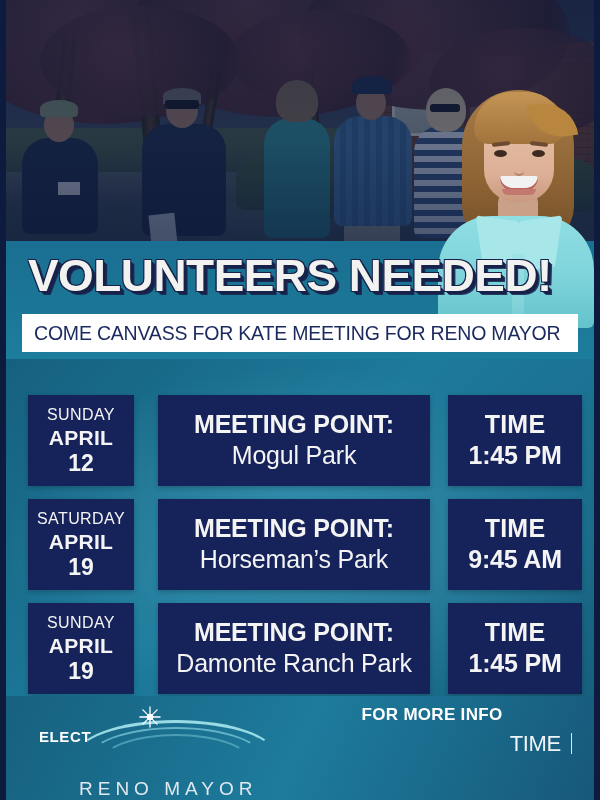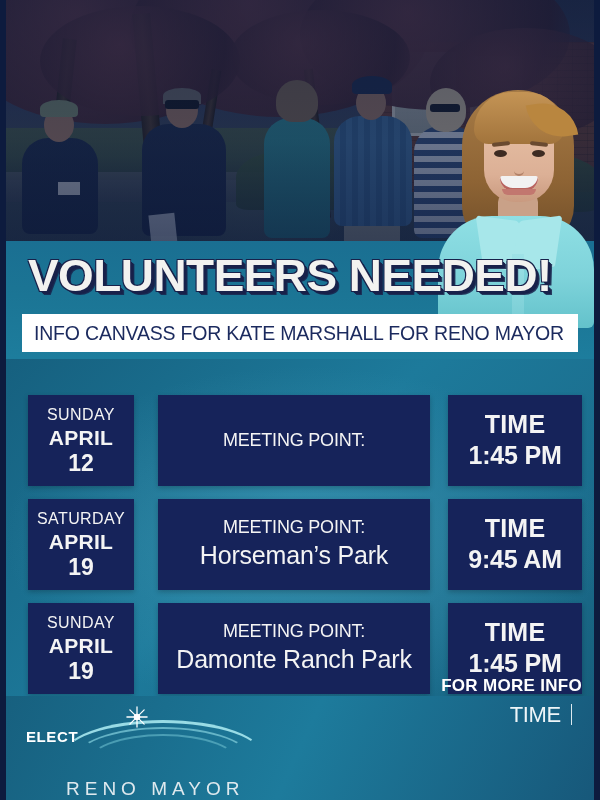--- a/index.html
+++ b/index.html
@@ -336,22 +336,22 @@
     font-weight: bold;
     letter-spacing: 0.3px;
     line-height: 1.2;
   }
   .day {
     font-size: 23px;
     font-weight: bold;
     line-height: 1.15;
   }
   .mp-label {
-    font-size: 18px;
-    font-weight: normal;
+    font-size: 25px;
+    font-weight: bold;
     letter-spacing: -0.2px;
     line-height: 1.2;
   }
   .mp-value {
     font-size: 25px;
     font-weight: normal;
     letter-spacing: -0.2px;
     line-height: 1.3;
   }
   .time-label {
@@ -370,21 +370,21 @@
   
   .footer {
     position: absolute;
     left: 6px; top: 696px;
     width: 588px; height: 104px;
     background: linear-gradient(115deg, #17607f 0%, #1d7b9c 50%, #17587a 100%);
     z-index: 3;
   }
   .logo {
     position: absolute;
-    left: 10px; top: 704px;
+    left: 23px; top: 704px;
     width: 270px; height: 92px;
     z-index: 5;
   }
   .logo-arcs {
     position: absolute;
     left: 50px; top: 14px;
     width: 206px; height: 34px;
     overflow: hidden;
   }
   .arc {
@@ -433,23 +433,23 @@
   .logo-sub {
     position: absolute;
     left: 56px; top: 74px;
     font-size: 19px;
     color: #dfe9ee;
     letter-spacing: 5px;
     font-weight: normal;
   }
   .contact {
     position: absolute;
-    right: 18px; top: 676px;
+    right: 18px; top: 705px;
     width: 300px;
-    text-align: right;
+    text-align: center;
     color: #ffffff;
     z-index: 5;
   }
   .contact-title {
     font-size: 17px;
     font-weight: bold;
     letter-spacing: 0.3px;
     margin-bottom: 4px;
   }
   .contact-line {
@@ -560,33 +560,34 @@
     <div class="kate-brow r"></div>
     <div class="kate-eye l"></div>
     <div class="kate-eye r"></div>
     <div class="kate-nose"></div>
     <div class="kate-smile"></div>
     <div class="kate-lip-bot"></div>
   </div>
 
   <div class="headline">VOLUNTEERS NEEDED!</div>
   <div class="subbar">
-    <div class="subbar-text">INFO CANVASS FOR KATE MARSHALL FOR RENO MAYOR</div>
+    <div class="subbar-text">COME CANVASS FOR KATE MEETING FOR RENO MAYOR</div>
   </div>
 
   <div class="schedule">
 
     <div class="row r1">
       <div class="card card-date">
         <div class="weekday">SUNDAY</div>
         <div class="month">APRIL</div>
         <div class="day">12</div>
       </div>
       <div class="card card-place">
         <div class="mp-label">MEETING POINT:</div>
+        <div class="mp-value">Mogul Park</div>
       </div>
       <div class="card card-time">
         <div class="time-label">TIME</div>
         <div class="time-value">1:45 PM</div>
       </div>
     </div>
 
     <div class="row r2">
       <div class="card card-date">
         <div class="weekday">SATURDAY</div>

